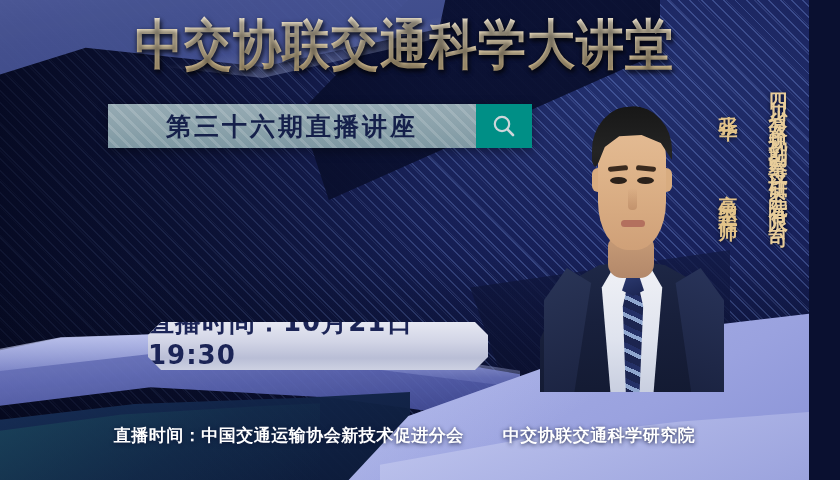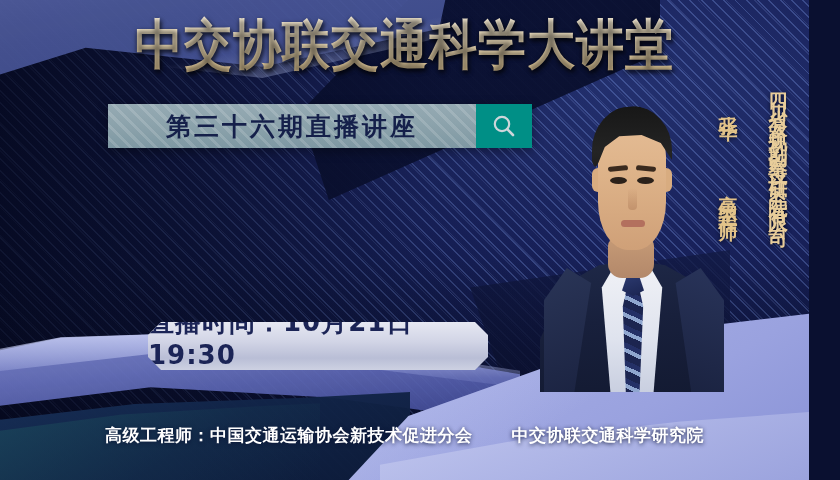--- a/index.html
+++ b/index.html
@@ -381,18 +381,18 @@
 
   <div class="time-plate">
     <span>直播时间：10月21日19:30</span>
   </div>
 
   <div class="vcol v-name">张二华</div>
   <div class="vcol v-rank">高级工程师</div>
   <div class="vcol v-org">四川省公路规划勘察设计研究院有限公司</div>
 
   <div class="footer">
-    <span>高级工程师：中国交通运输协会新技术促进分会</span>
+    <span>直播时间：中国交通运输协会新技术促进分会</span>
     <span class="gap"></span>
     <span>中交协联交通科学研究院</span>
   </div>
 
 </div>
 
 </body></html>

